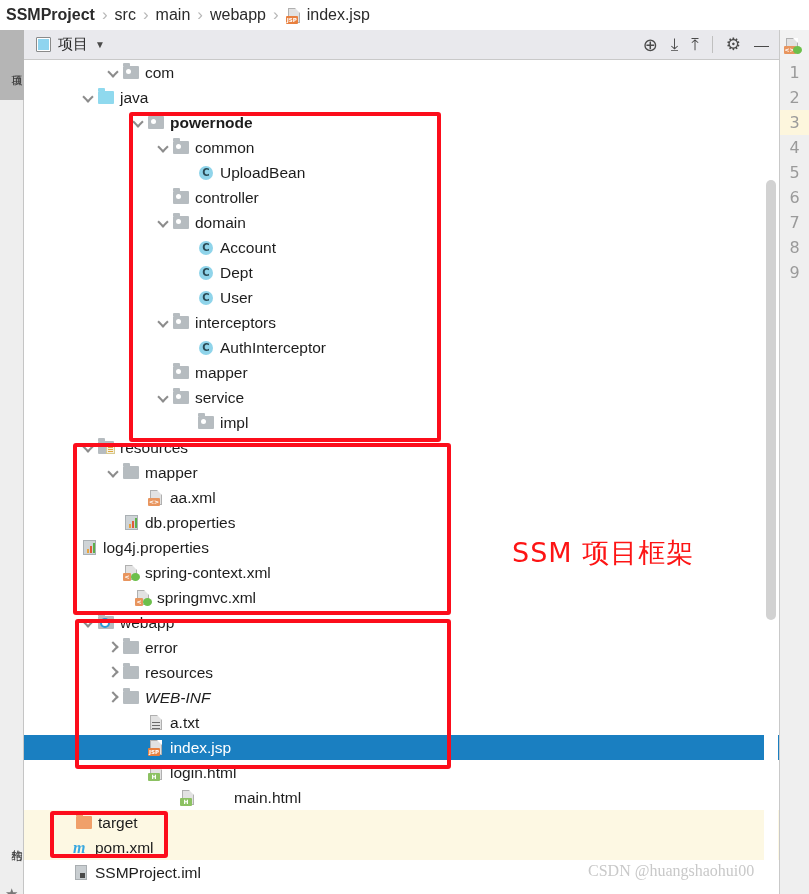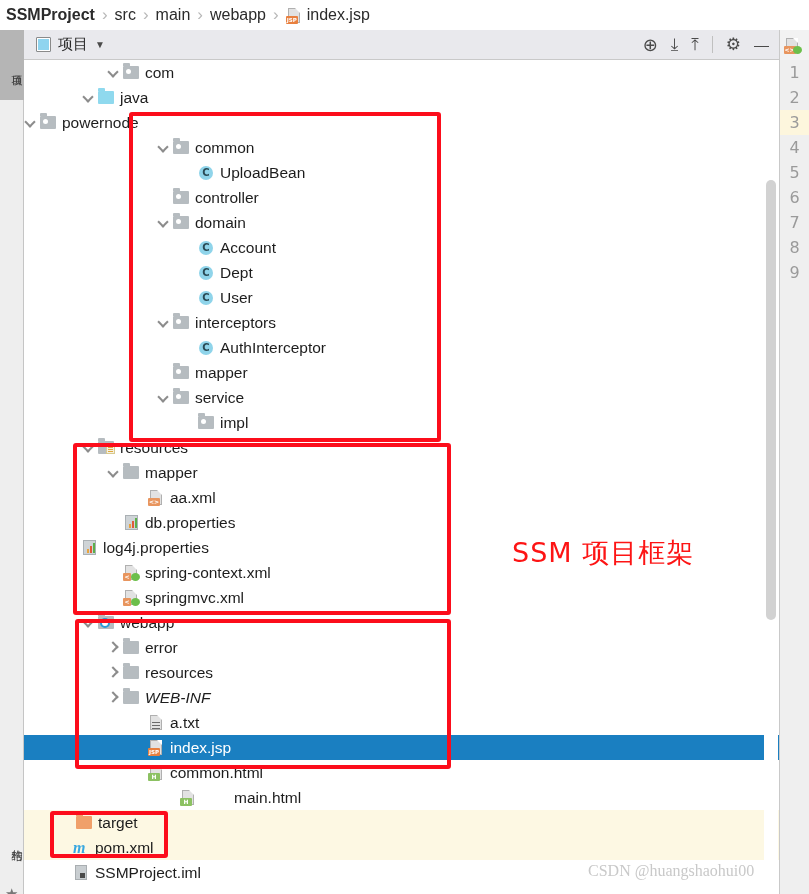--- a/index.html
+++ b/index.html
@@ -261,21 +261,21 @@
       </span>
       <span class="lbl">com</span>
     </div>
     <div class="row" style="padding-left: 58px;">
       <span class="arrow down"></span>
       <span class="ico">
         <span class="fold blue"></span>
       </span>
       <span class="lbl">java</span>
     </div>
-    <div class="row" style="">
+    <div class="row" style="padding-left: 108px; font-weight: bold;">
       <span class="arrow down"></span>
       <span class="ico">
         <span class="fold gray"></span>
         <span class="dot"></span>
       </span>
       <span class="lbl">powernode</span>
     </div>
     <div class="row" style="padding-left: 133px;">
       <span class="arrow down"></span>
       <span class="ico">
@@ -419,21 +419,21 @@
     </div>
     <div class="row" style="padding-left: 83px;">
       <span class="arrow none"></span>
       <span class="ico">
         <span class="sheet"></span>
         <span class="badge xml" style="width:8px;">&lt;</span>
         <span style="position:absolute;right:0px;bottom:0px;width:9px;height:8px;border-radius:50%;background:#6cbf4b;"></span>
       </span>
       <span class="lbl">spring-context.xml</span>
     </div>
-    <div class="row" style="padding-left: 83px;">
+    <div class="row" style="padding-left: 83px; margin-left: 12px;">
       <span class="arrow none"></span>
       <span class="ico">
         <span class="sheet"></span>
         <span class="badge xml" style="width:8px;">&lt;</span>
         <span style="position:absolute;right:0px;bottom:0px;width:9px;height:8px;border-radius:50%;background:#6cbf4b;"></span>
       </span>
       <span class="lbl">springmvc.xml</span>
     </div>
     <div class="row" style="padding-left: 58px;">
       <span class="arrow down"></span>
@@ -483,21 +483,21 @@
         <span class="badge jsp">JSP</span>
       </span>
       <span class="lbl">index.jsp</span>
     </div>
     <div class="row" style="padding-left: 108px;">
       <span class="arrow none"></span>
       <span class="ico">
         <span class="sheet"></span>
         <span class="badge html">H</span>
       </span>
-      <span class="lbl">common.html</span>
+      <span class="lbl">login.html</span>
     </div>
     <div class="row" style="padding-left: 108px; gap: 32px;">
       <span class="arrow none"></span>
       <span class="ico">
         <span class="sheet"></span>
         <span class="badge html">H</span>
       </span>
       <span class="lbl">main.html</span>
     </div>
     <div class="row cream" style="padding-left: 36px;">

